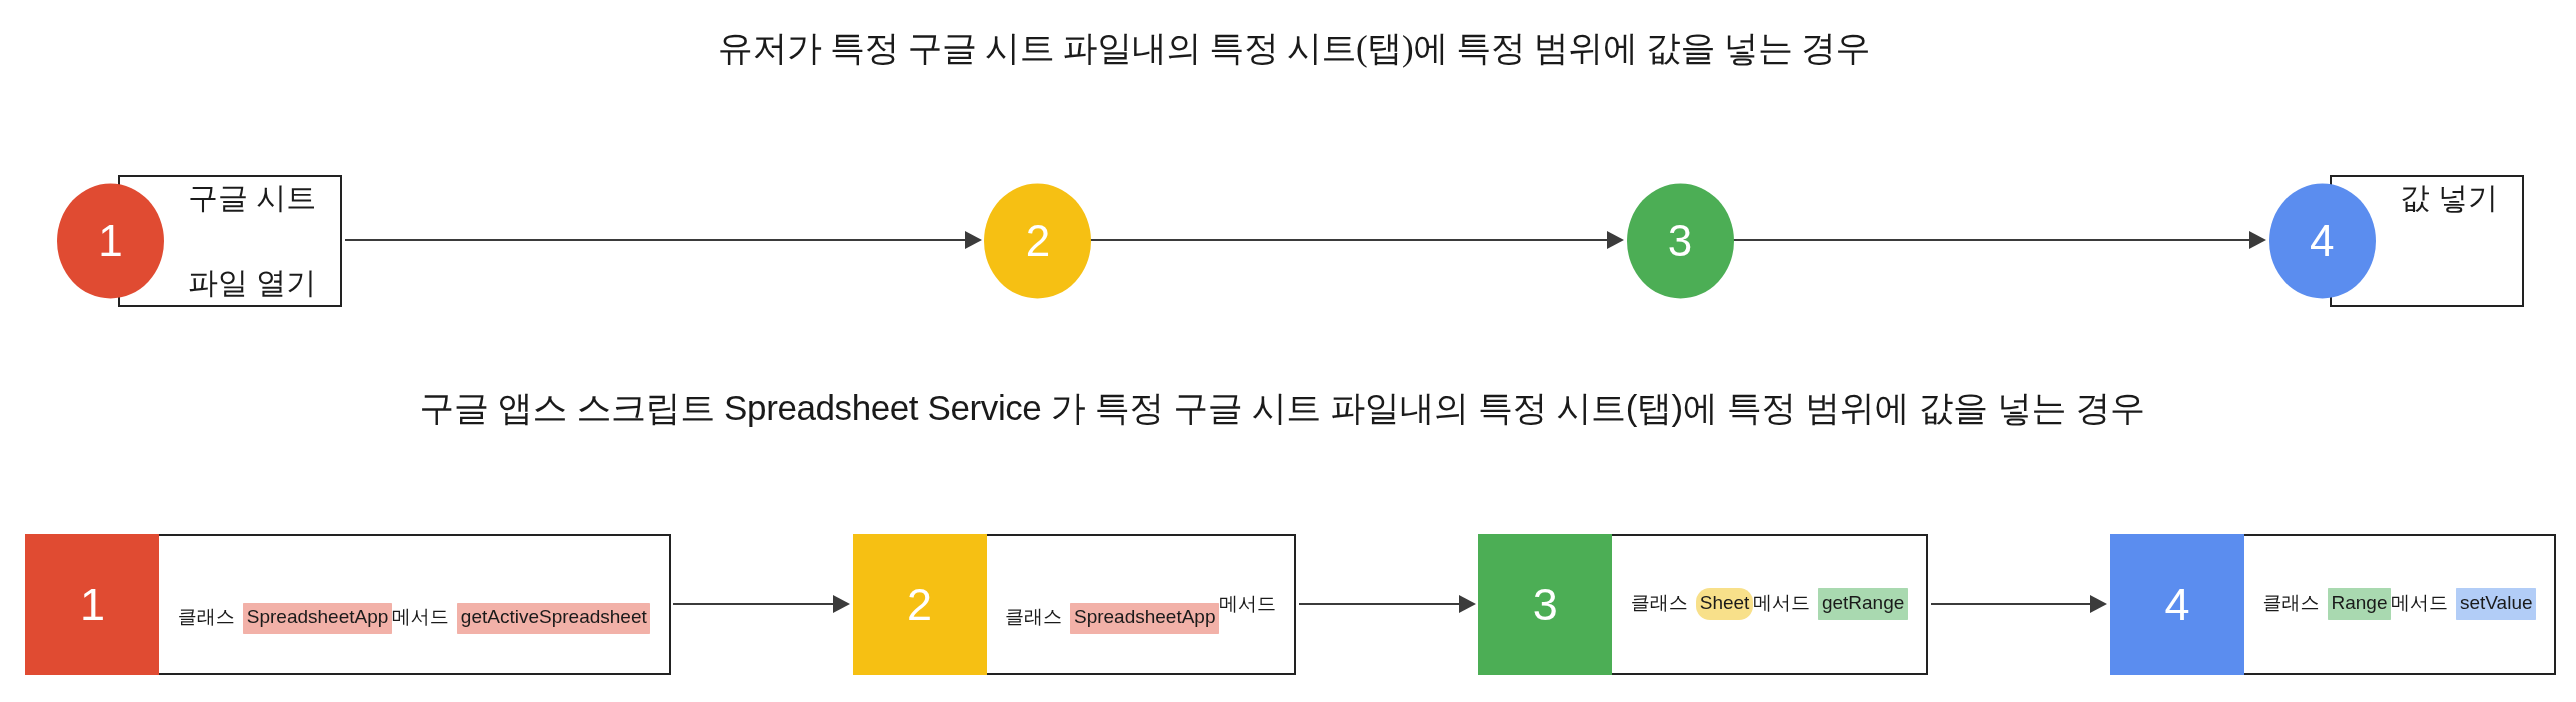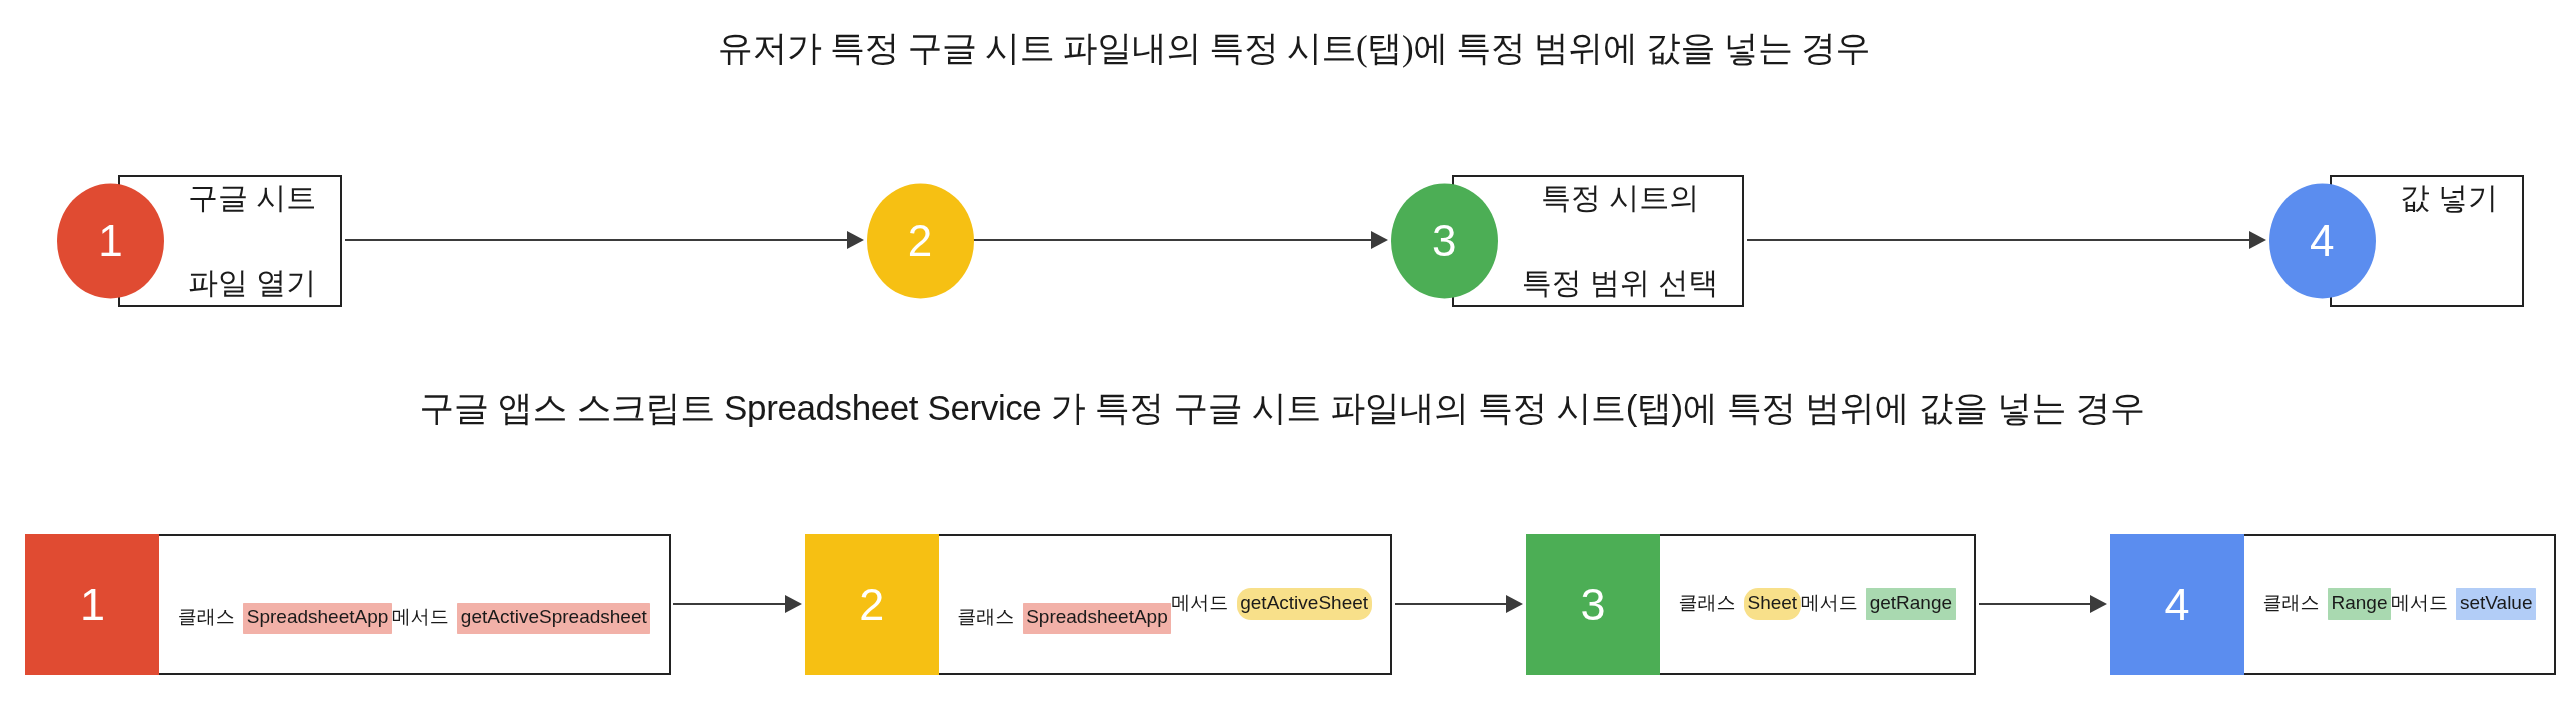--- a/index.html
+++ b/index.html
@@ -193,24 +193,20 @@
     <div class="step-circle" style="background:#F6C013">2</div>
   </div>
 
   <div class="connector">
     <div class="shaft"></div>
     <div class="head"></div>
   </div>
 
   <div class="step-circle-group">
     <div class="step-circle" style="background:#4CAE55">3</div>
-    <div class="step-box">
-      <span class="ln">특정 시트의</span>
-      <span class="ln">특정 범위 선택</span>
-    </div>
   </div>
 
   <div class="connector">
     <div class="shaft"></div>
     <div class="head"></div>
   </div>
 
   <div class="step-circle-group">
     <div class="step-circle" style="background:#5B8DEF">4</div>
     <div class="step-box">
@@ -245,21 +241,20 @@
 
   <div class="api-group">
     <div class="api-tab" style="background:#F6C013">2</div>
     <div class="api-box">
       <div class="api-line">
         <span class="api-key">클래스</span>
         <span class="hl hl-pink">SpreadsheetApp</span>
       </div>
       <div class="api-line">
         <span class="api-key">메서드</span>
-        <span class="hl hl-yellow">getActiveSheet</span>
       </div>
     </div>
   </div>
 
   <div class="connector">
     <div class="shaft"></div>
     <div class="head"></div>
   </div>
 
   <div class="api-group">

